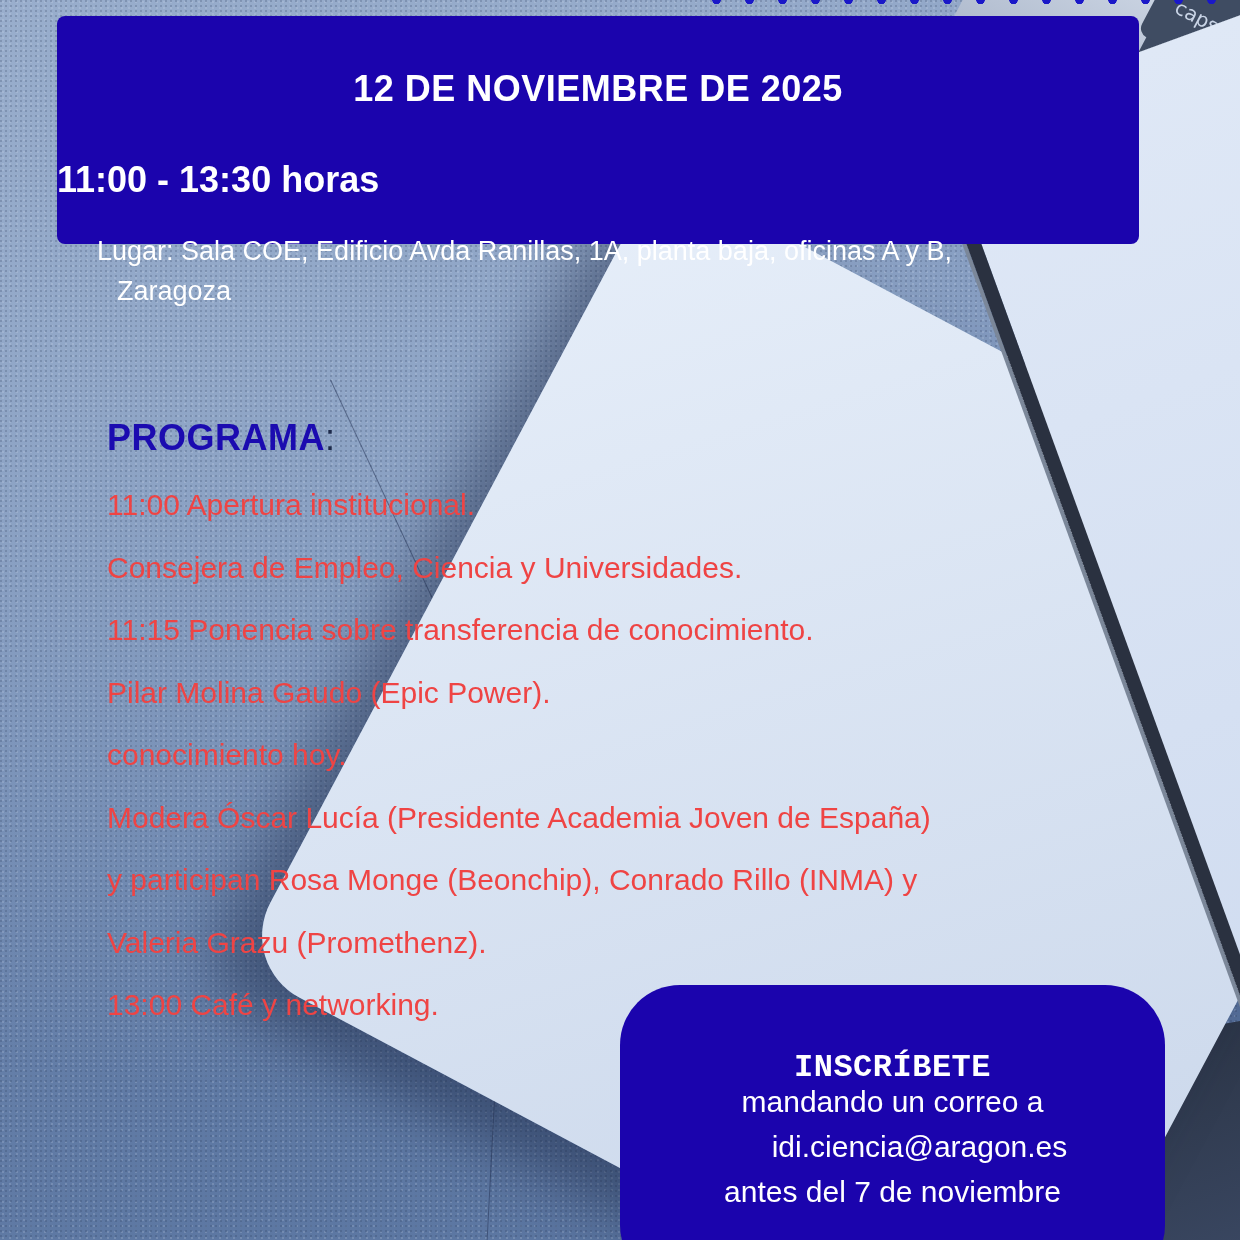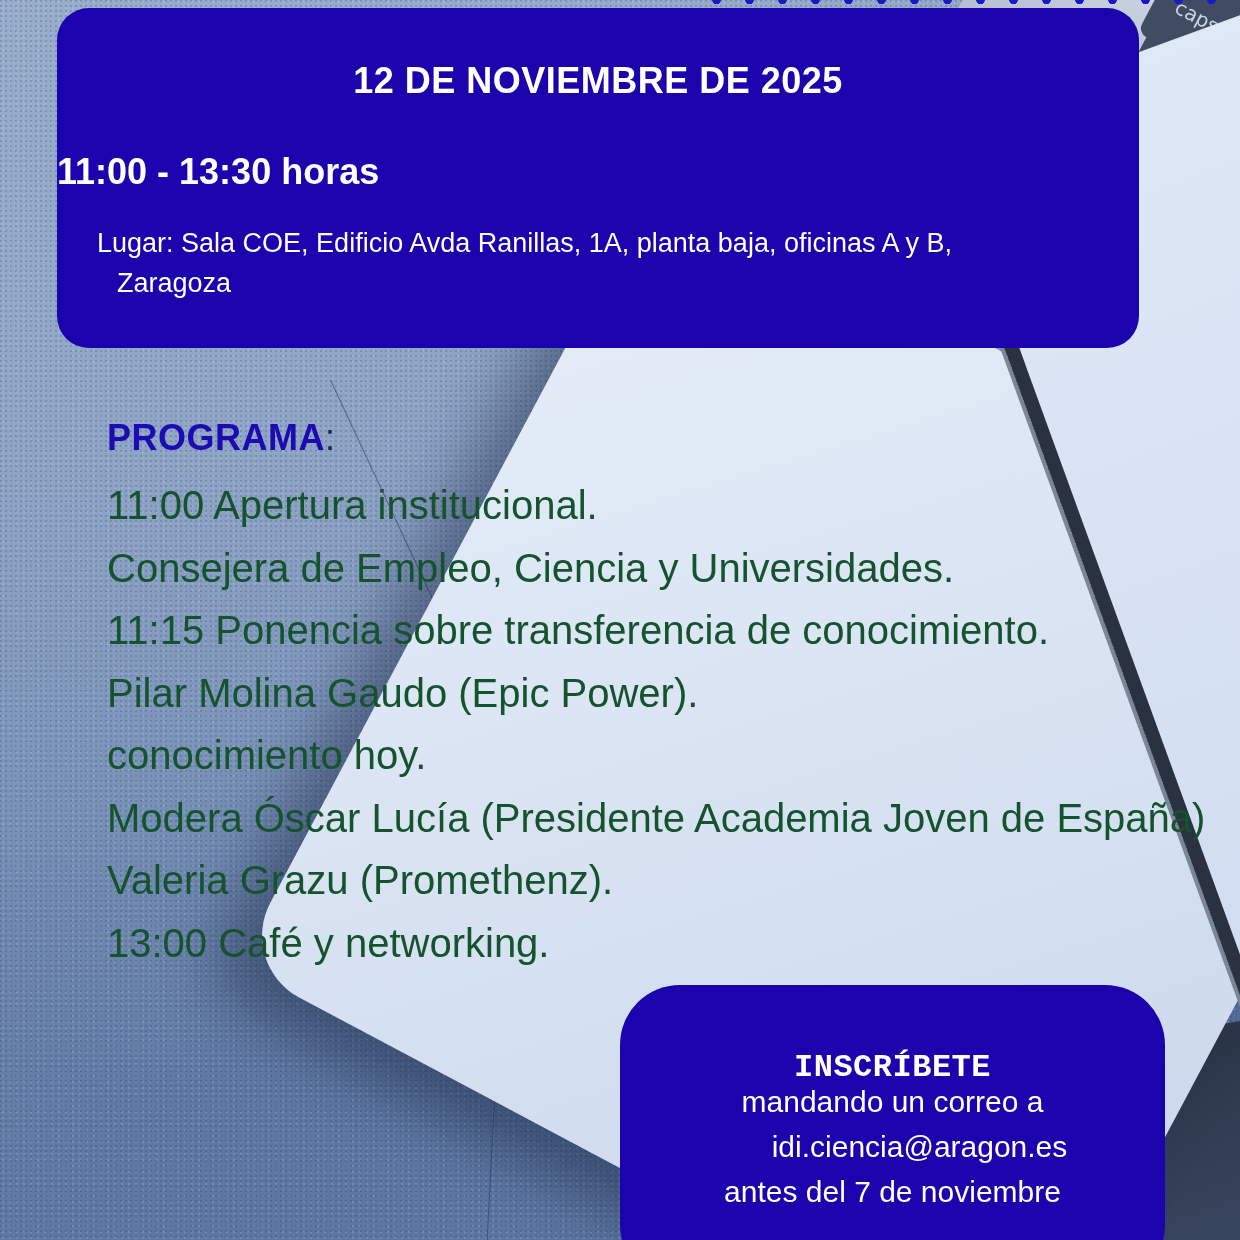--- a/index.html
+++ b/index.html
@@ -33,32 +33,32 @@
   .key { position:absolute; background:#3f4c62; border-radius:10px; }
   .key-caps { left:1148px; top:-10px; width:140px; height:80px; transform:rotate(28deg); }
   .key-caps span { position:absolute; left:22px; top:26px; color:#c9d4e6; font-size:20px;
     font-family:"DejaVu Sans", sans-serif; }
   .key-2 { left:1130px; top:48px; width:120px; height:70px; transform:rotate(28deg); }
   .dots { position:absolute; top:-6px; left:700px; width:540px; height:12px;
     background-image:radial-gradient(circle, #1a18c8 4px, transparent 4.5px);
     background-size:33px 12px; }
 
   .card { position:absolute; background:#1b04ad; color:#fff; }
-  .card-top { left:57px; top:8px; width:1082px; height:340px; border-radius:32px; }
+  .card-top { left:57px; top:16px; width:1082px; height:228px; border-radius:8px; }
   .date { position:absolute; top:52px; width:100%; text-align:center; font-weight:bold;
     font-size:36px; letter-spacing:.5px; }
   .hours { position:absolute; top:143px; width:100%; text-align:left; font-weight:bold;
     font-size:36px; }
   .venue { position:absolute; left:40px; top:215px; width:1040px; font-size:27px; line-height:40px; }
   .venue .l2 { padding-left:20px; display:block; }
 
   .program-title { position:absolute; left:107px; top:417px; font-size:36px; font-weight:900;
     color:#1b0bb0; letter-spacing:.5px; }
   .program-title .colon { color:#1d2a4a; font-weight:normal; }
-  .program { position:absolute; left:107px; top:484px; width:1050px; color:#14532d; font-size:40px; }
+  .program { position:absolute; left:107px; top:484px; width:1050px; color:#ef4444; font-size:30px; }
   .program .line { height:62.5px; line-height:42px; white-space:nowrap; }
 
   .card-bottom { left:620px; top:985px; width:545px; height:300px; border-radius:60px;
     text-align:center; }
   .cta-title { position:absolute; top:64px; width:100%; font-weight:bold; font-size:32px; letter-spacing:.5px;font-family:Liberation Mono, monospace; }
   .cta-line { position:absolute; width:100%; font-size:30px; }
   .cta-l1 { top:100px; } .cta-l2 { top:145px;margin-left:27px; } .cta-l3 { top:190px; }
 </style>
 </head>
 <body>
@@ -89,20 +89,21 @@
 
 <div class="program-title"><span>PROGRAMA</span><span class="colon">:</span></div>
 
 <div class="program">
   <div class="line">11:00 Apertura institucional.</div>
   <div class="line">Consejera de Empleo, Ciencia y Universidades.</div>
   <div class="line">11:15 Ponencia sobre transferencia de conocimiento.</div>
   <div class="line">Pilar Molina Gaudo (Epic Power).</div>
   <div class="line">conocimiento hoy.</div>
   <div class="line">Modera Óscar Lucía (Presidente Academia Joven de España)</div>
+  <div class="line">y participan Rosa Monge (Beonchip), Conrado Rillo (INMA) y</div>
   <div class="line">Valeria Grazu (Promethenz).</div>
   <div class="line">13:00 Café y networking.</div>
 </div>
 
 <div class="card card-bottom">
   <div class="cta-title">INSCRÍBETE</div>
   <div class="cta-line cta-l1">mandando un correo a</div>
   <div class="cta-line cta-l2">idi.ciencia@aragon.es</div>
   <div class="cta-line cta-l3">antes del 7 de noviembre</div>
 </div>

